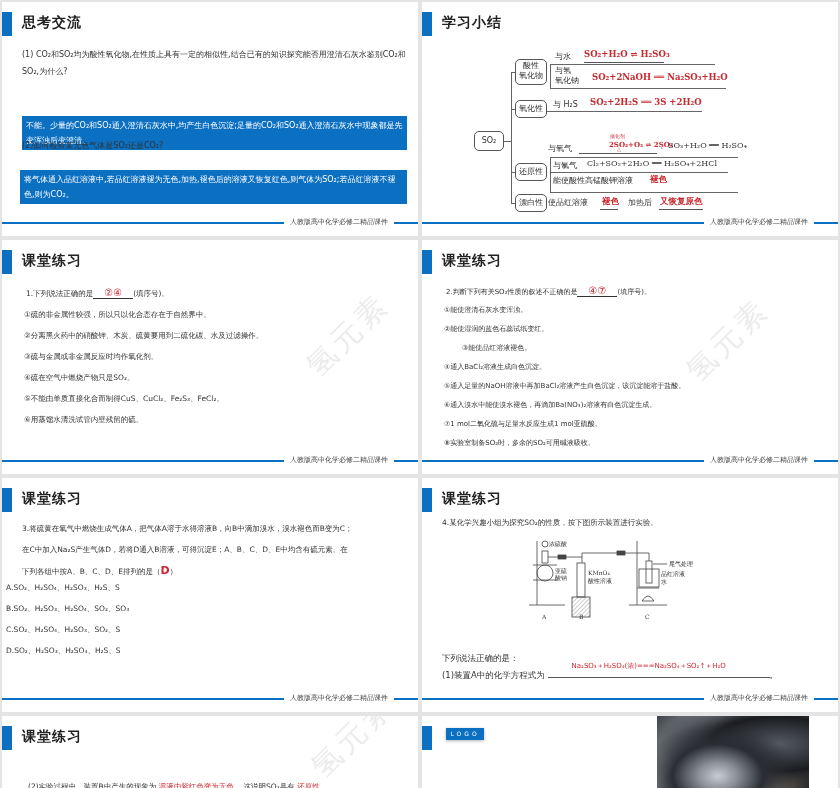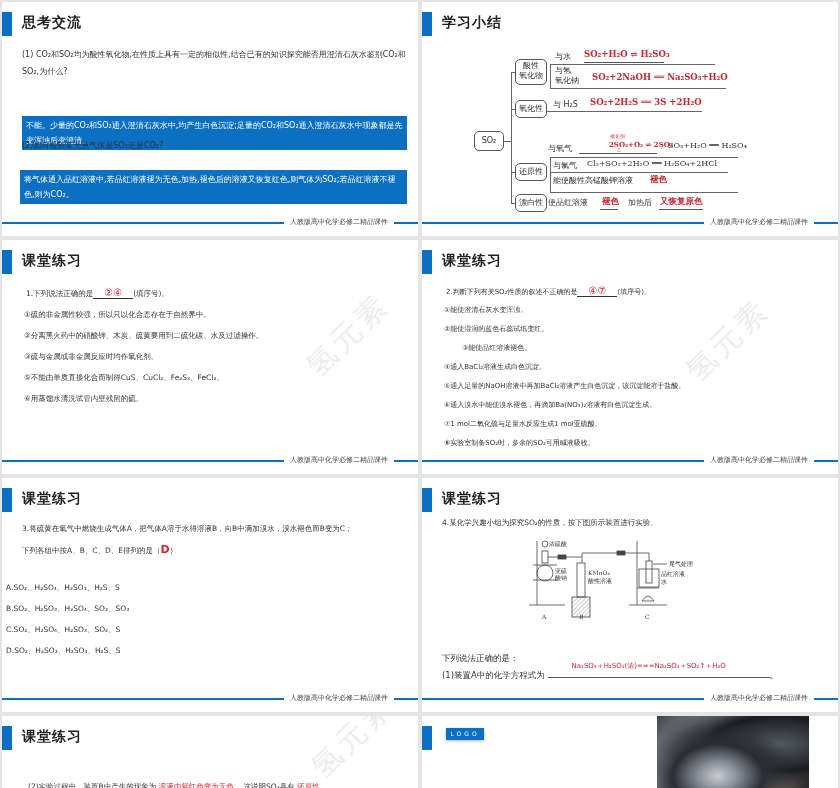--- a/index.html
+++ b/index.html
@@ -132,20 +132,21 @@
   <div class="slide s3">
     <div class="title-bar"></div>
     <div class="title">课堂练习</div>
     <div class="q" style="left:24px; top:46px; font-size:7.5px; white-space:nowrap;">
       <span>1.下列说法正确的是</span><span class="ans-blank">②④</span><span>(填序号)。</span>
     </div>
     <div class="opt-list" style="top:64px;">
       <div>①硫的非金属性较强，所以只以化合态存在于自然界中。</div>
       <div>②分离黑火药中的硝酸钾、木炭、硫黄要用到二硫化碳、水及过滤操作。</div>
       <div>③硫与金属或非金属反应时均作氧化剂。</div>
+      <div>④硫在空气中燃烧产物只是SO₂。</div>
       <div>⑤不能由单质直接化合而制得CuS、CuCl₂、Fe₂S₃、FeCl₂。</div>
       <div>⑥用蒸馏水清洗试管内壁残留的硫。</div>
     </div>
     <div class="watermark" style="left:295px; top:75px;">氢元素</div>
     <div class="footer">
       <div class="line-l"></div>
         <div class="text">人教版高中化学必修二精品课件</div>
         <div class="line-r"></div>
     </div>
   </div>
@@ -172,20 +173,21 @@
         <div class="text">人教版高中化学必修二精品课件</div>
         <div class="line-r"></div>
     </div>
   </div>
 
   <div class="slide s5">
     <div class="title-bar"></div>
     <div class="title">课堂练习</div>
     <div class="q" style="left:20px; top:40px; font-size:7.5px; line-height:21px; white-space:nowrap;">
       <div>3.将硫黄在氧气中燃烧生成气体A，把气体A溶于水得溶液B，向B中滴加溴水，溴水褪色而B变为C；</div>
+      <div>在C中加入Na₂S产生气体D，若将D通入B溶液，可得沉淀E；A、B、C、D、E中均含有硫元素。在</div>
       <div><span>下列各组中按A、B、C、D、E排列的是（</span><span class="red" style="font-weight:bold; font-size:11px;">D</span><span>）</span></div>
     </div>
     <div class="opt-list" style="left:4px; top:99px;">
       <div>A.SO₂、H₂SO₄、H₂SO₃、H₂S、S</div>
       <div>B.SO₂、H₂SO₃、H₂SO₄、SO₂、SO₃</div>
       <div>C.SO₂、H₂SO₄、H₂SO₃、SO₂、S</div>
       <div>D.SO₂、H₂SO₃、H₂SO₄、H₂S、S</div>
     </div>
     <div class="footer">
       <div class="line-l"></div>

